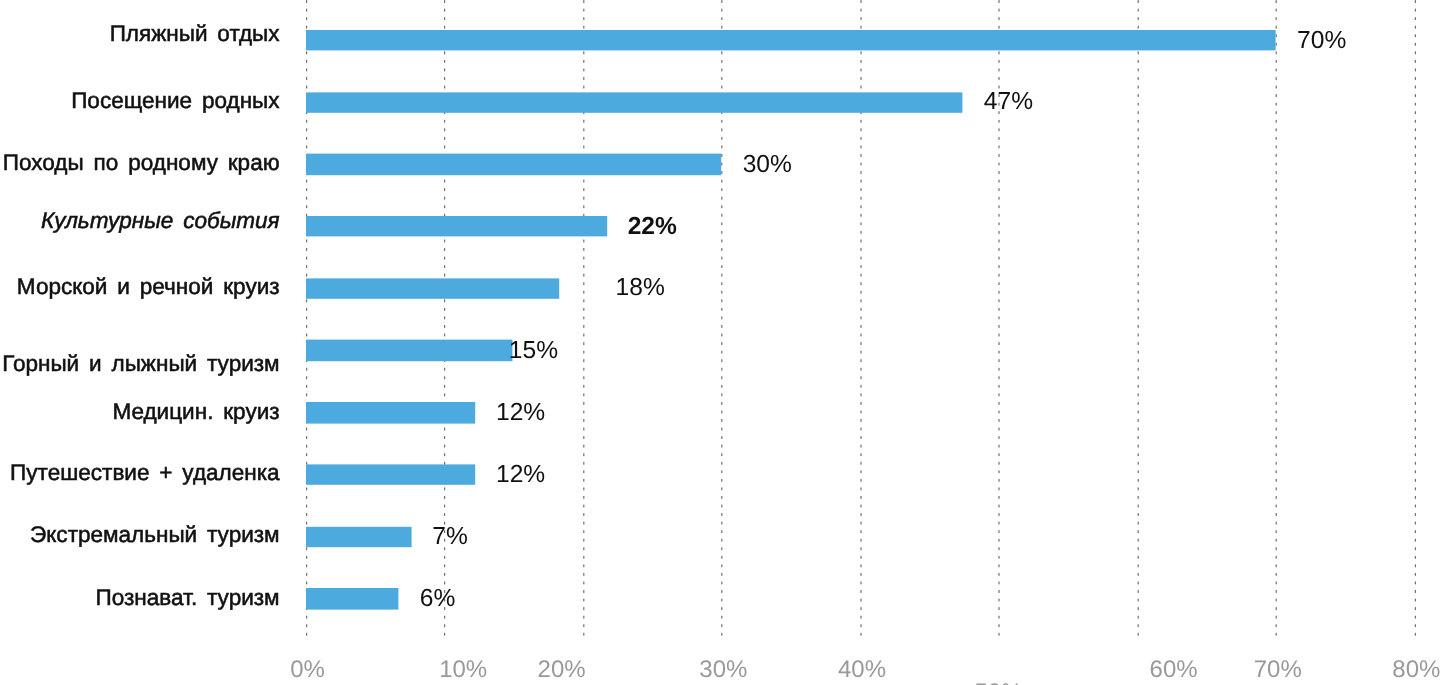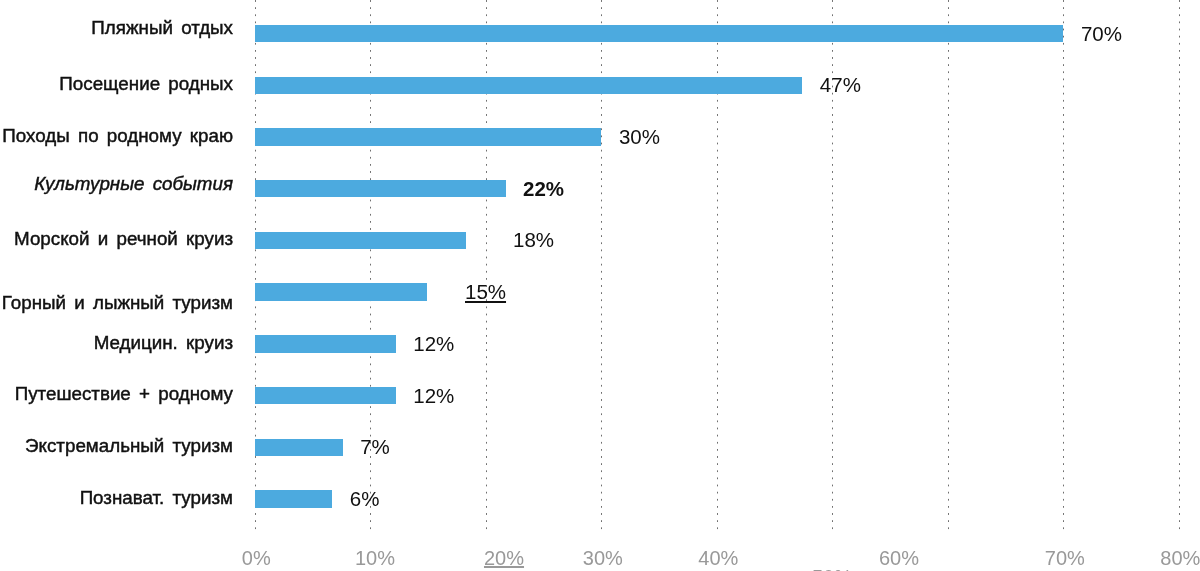--- a/index.html
+++ b/index.html
@@ -64,40 +64,40 @@
     <div class="bar" style="left: 254.9px; top: 490.29px; width: 77.385px; height: 17.4px; background: rgb(76, 170, 223);"></div>
   </div>
   <div id="catlabels">
     <div class="cat-label" style="top: 19px;">Пляжный отдых</div>
     <div class="cat-label" style="top: 75.01px; margin-left: 20px;">Посещение родных</div>
     <div class="cat-label" style="top: 126.72px;">Походы по родному краю</div>
     <div class="cat-label" style="top: 175px; font-style: italic;">Культурные события</div>
     <div class="cat-label" style="top: 230.14px;">Морской и речной круиз</div>
     <div class="cat-label" style="top: 281.85px; margin-top: 12px;">Горный и лыжный туризм</div>
     <div class="cat-label" style="top: 333.56px;">Медицин. круиз</div>
-    <div class="cat-label" style="top: 385.27px;">Путешествие + родному</div>
+    <div class="cat-label" style="top: 385.27px;">Путешествие + удаленка</div>
     <div class="cat-label" style="top: 436.98px;">Экстремальный туризм</div>
     <div class="cat-label" style="top: 488.69px; margin-left: 40px;">Познават. туризм</div>
   </div>
   <div id="vallabels">
     <div class="val-label" style="left:1080.90px;top:23.60px;">70%</div>
     <div class="val-label" style="left:819.87px;top:75.31px;">47%</div>
     <div class="val-label" style="left:618.90px;top:127.02px;">30%</div>
     <div class="val-label" style="left: 523.035px; top: 178.73px; font-weight: bold;">22%</div>
     <div class="val-label" style="left: 513px; top: 230.44px;">18%</div>
-    <div class="val-label" style="left: 465px; top: 282.15px; text-decoration: underline;">15%</div>
+    <div class="val-label" style="left: 424px; top: 282.15px;">15%</div>
     <div class="val-label" style="left:413.31px;top:333.86px;">12%</div>
     <div class="val-label" style="left:413.31px;top:385.57px;">12%</div>
     <div class="val-label" style="left:360.18px;top:437.28px;">7%</div>
     <div class="val-label" style="left: 349.785px; top: 488.99px;">6%</div>
   </div>
   <div id="xaxis">
     <div class="tick-label" style="left: 206.3px; width: 100px;">0%</div>
-    <div class="tick-label" style="left: 325px; width: 100px;">10%</div>
-    <div class="tick-label" style="left: 454px; width: 100px; text-decoration: underline;">20%</div>
+    <div class="tick-label" style="left: 306px; width: 100px; text-align: right;">10%</div>
+    <div class="tick-label" style="left: 418px; width: 100px;">20%</div>
     <div class="tick-label" style="left: 552.8px; width: 100px;">30%</div>
     <div class="tick-label" style="left: 668.3px; width: 100px;">40%</div>
     <div class="tick-label" style="left: 782px; width: 100px; margin-top: 19px;">50%</div>
-    <div class="tick-label" style="left: 849px; width: 100px;">60%</div>
+    <div class="tick-label" style="left: 928px; width: 100px;">60%</div>
     <div class="tick-label" style="left: 1014.8px; width: 100px;">70%</div>
     <div class="tick-label" style="left: 1130.3px; width: 100px;">80%</div>
   </div>
 </div>
 
 </body></html>

